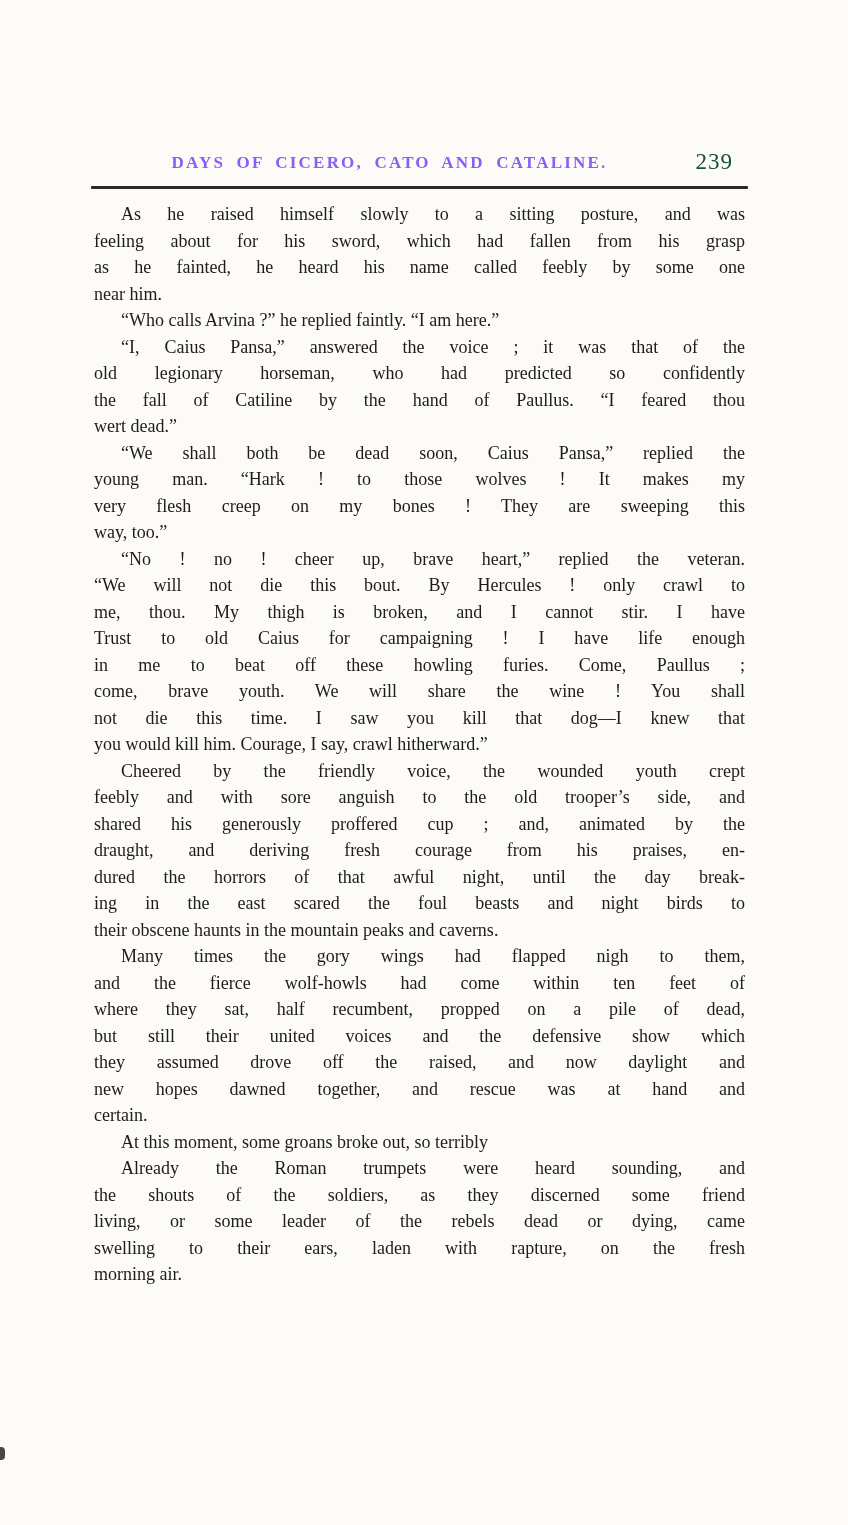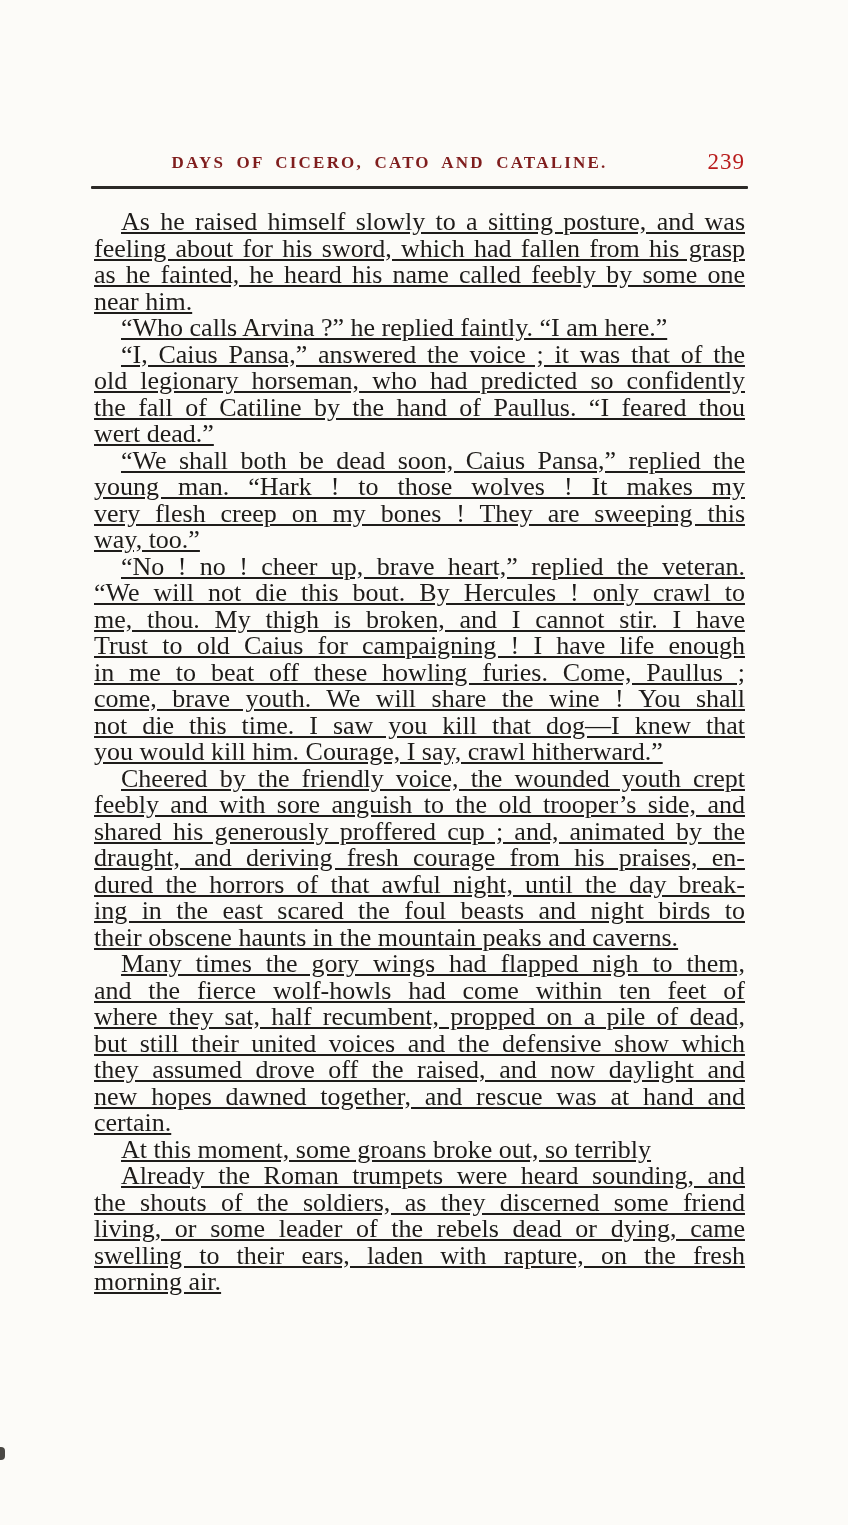--- a/index.html
+++ b/index.html
@@ -27,43 +27,42 @@
     margin-top: 153px;
     height: 24px;
   }
   .running-title {
     display: block;
     text-align: center;
     font-size: 17px;
     letter-spacing: 2.2px;
     word-spacing: 5px;
     font-weight: bold;
-    color: #7f1d1d;
+    color: #8b5cf6;
     padding-right: 60px; 
   }
   .page-number {
     position: absolute;
-    right: 0;
+    right: 12px;
     top: -4px;
     font-size: 23px;
     letter-spacing: 1px;
-    color: #b91c1c;
+    color: #14532d;
   }
   .rule {
     margin-top: 9px;
     margin-left: -3px;
     width: 657px;
     height: 3px;
     background: #2b2927;
     border-radius: 1px;
   }
   .text-block {
-    margin-top: 20px;
-    font-size: 26px;
-    text-decoration: underline;
+    margin-top: 12px;
+    font-size: 18px;
   }
   .para { margin: 0; }
   .line {
     line-height: 26.5px;
     text-align: justify;
     text-align-last: justify;
     text-justify: inter-word;
     white-space: normal;
   }
   .line.first { text-indent: 27px; }

